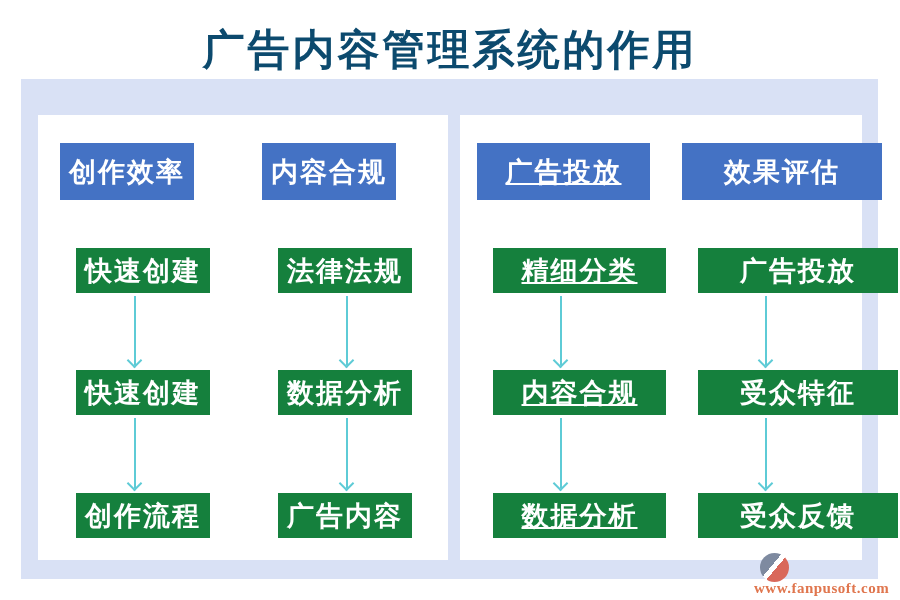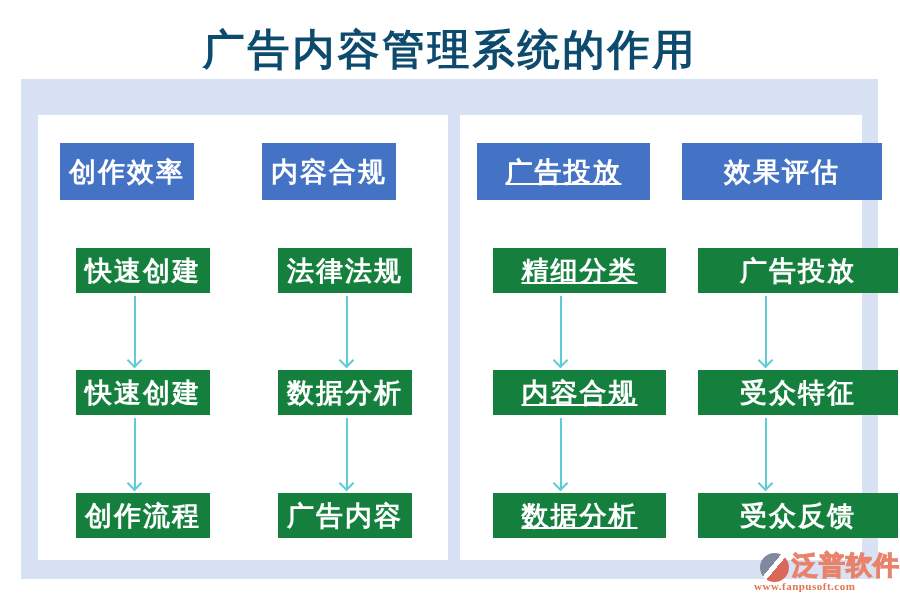--- a/index.html
+++ b/index.html
@@ -50,21 +50,21 @@
     position:absolute;left:20px;top:3px;width:29px;height:29px;border-radius:50%;
     background:linear-gradient(130deg,#7e8aa0 42%,#ffffff 42%,#ffffff 54%,#d9685a 54%);
   }
   .wm-brand{
     position:absolute;left:52px;top:-2px;white-space:nowrap;
     font-family:"Liberation Serif",serif;font-weight:bold;font-size:26px;
     color:#ffffff;-webkit-text-stroke:1.2px #e8826a;letter-spacing:1px;
   }
   .wm-url{
     position:absolute;left:14px;top:30px;white-space:nowrap;
-    font-family:"Liberation Serif",serif;font-weight:bold;font-size:11px;
+    font-family:"Liberation Serif",serif;font-weight:bold;font-size:15px;
     color:#e0764e;letter-spacing:0.5px;
   }
 </style>
 </head>
 <body>
 
 <div class="title">广告内容管理系统的作用</div>
 <div class="bg"></div>
 <div class="panel left"></div>
 <div class="panel right"></div>
@@ -92,15 +92,14 @@
 
 <div class="box hdr c4">效果评估</div>
 <div class="box step c4 r1">广告投放</div>
 <div class="box step c4 r2">受众特征</div>
 <div class="box step c4 r3">受众反馈</div>
 <div class="arrow aA x4"></div>
 <div class="arrow aB x4"></div>
 
 <div class="wm">
   <div class="wm-icon"></div>
-  <div class="wm-brand">泛普软件</div>
   <div class="wm-url">www.fanpusoft.com</div>
 </div>
 
 </body></html>

